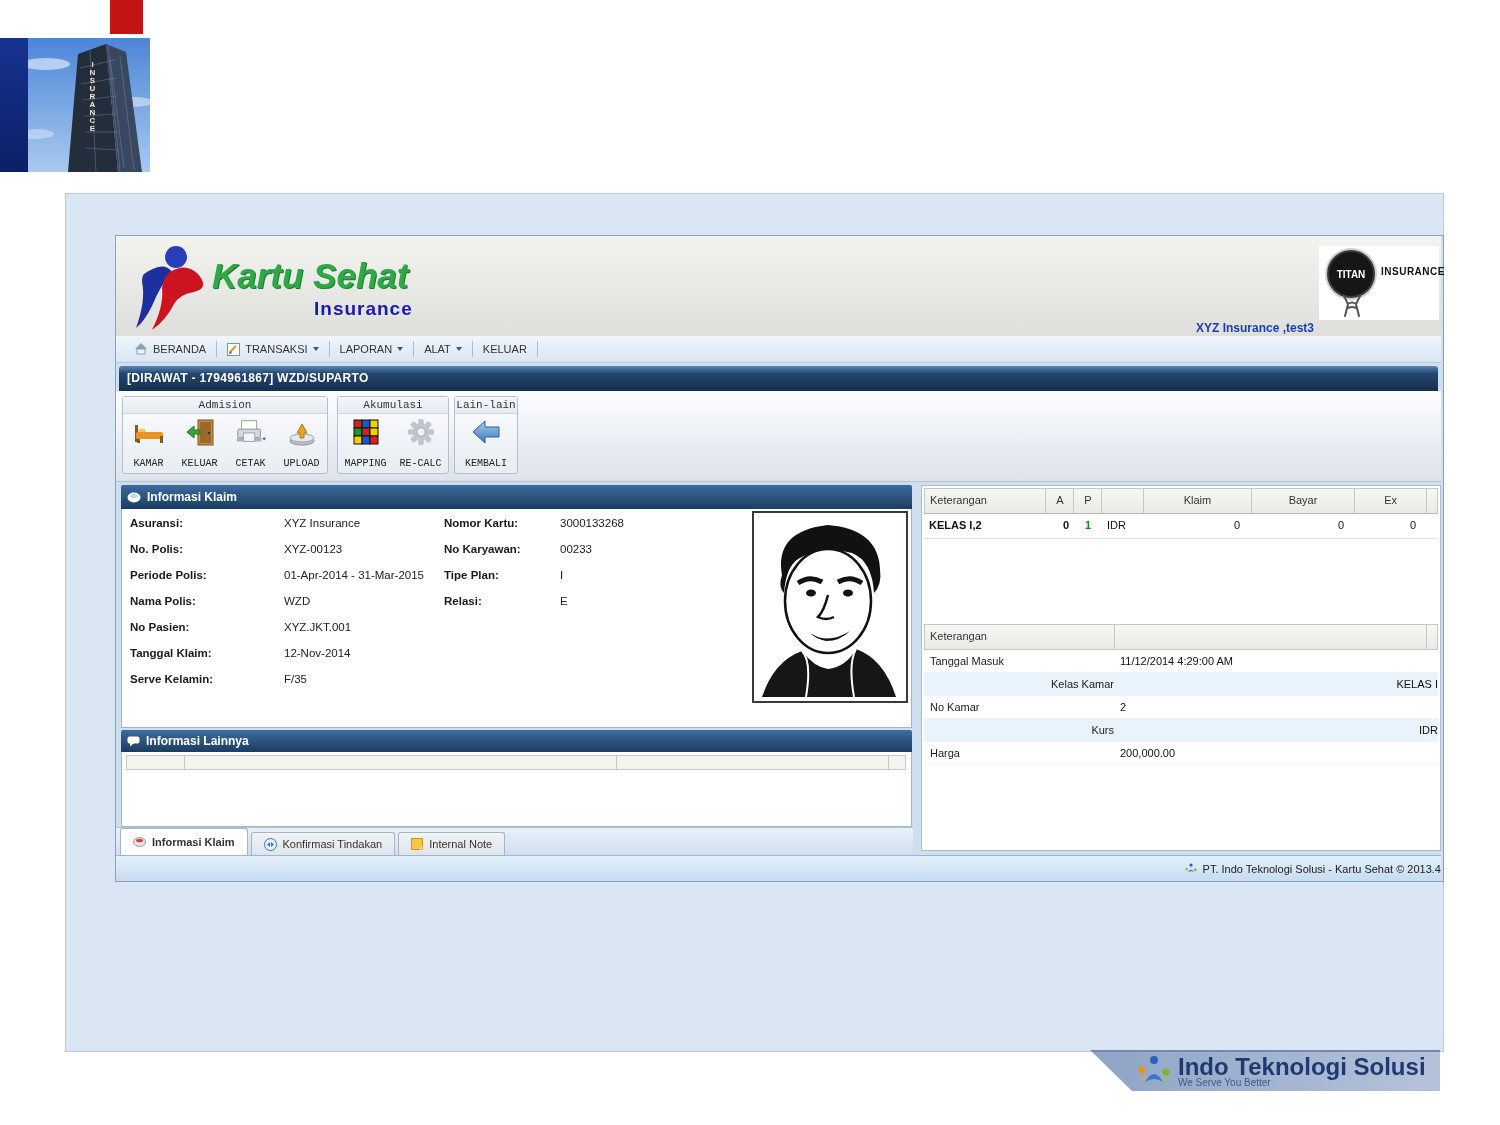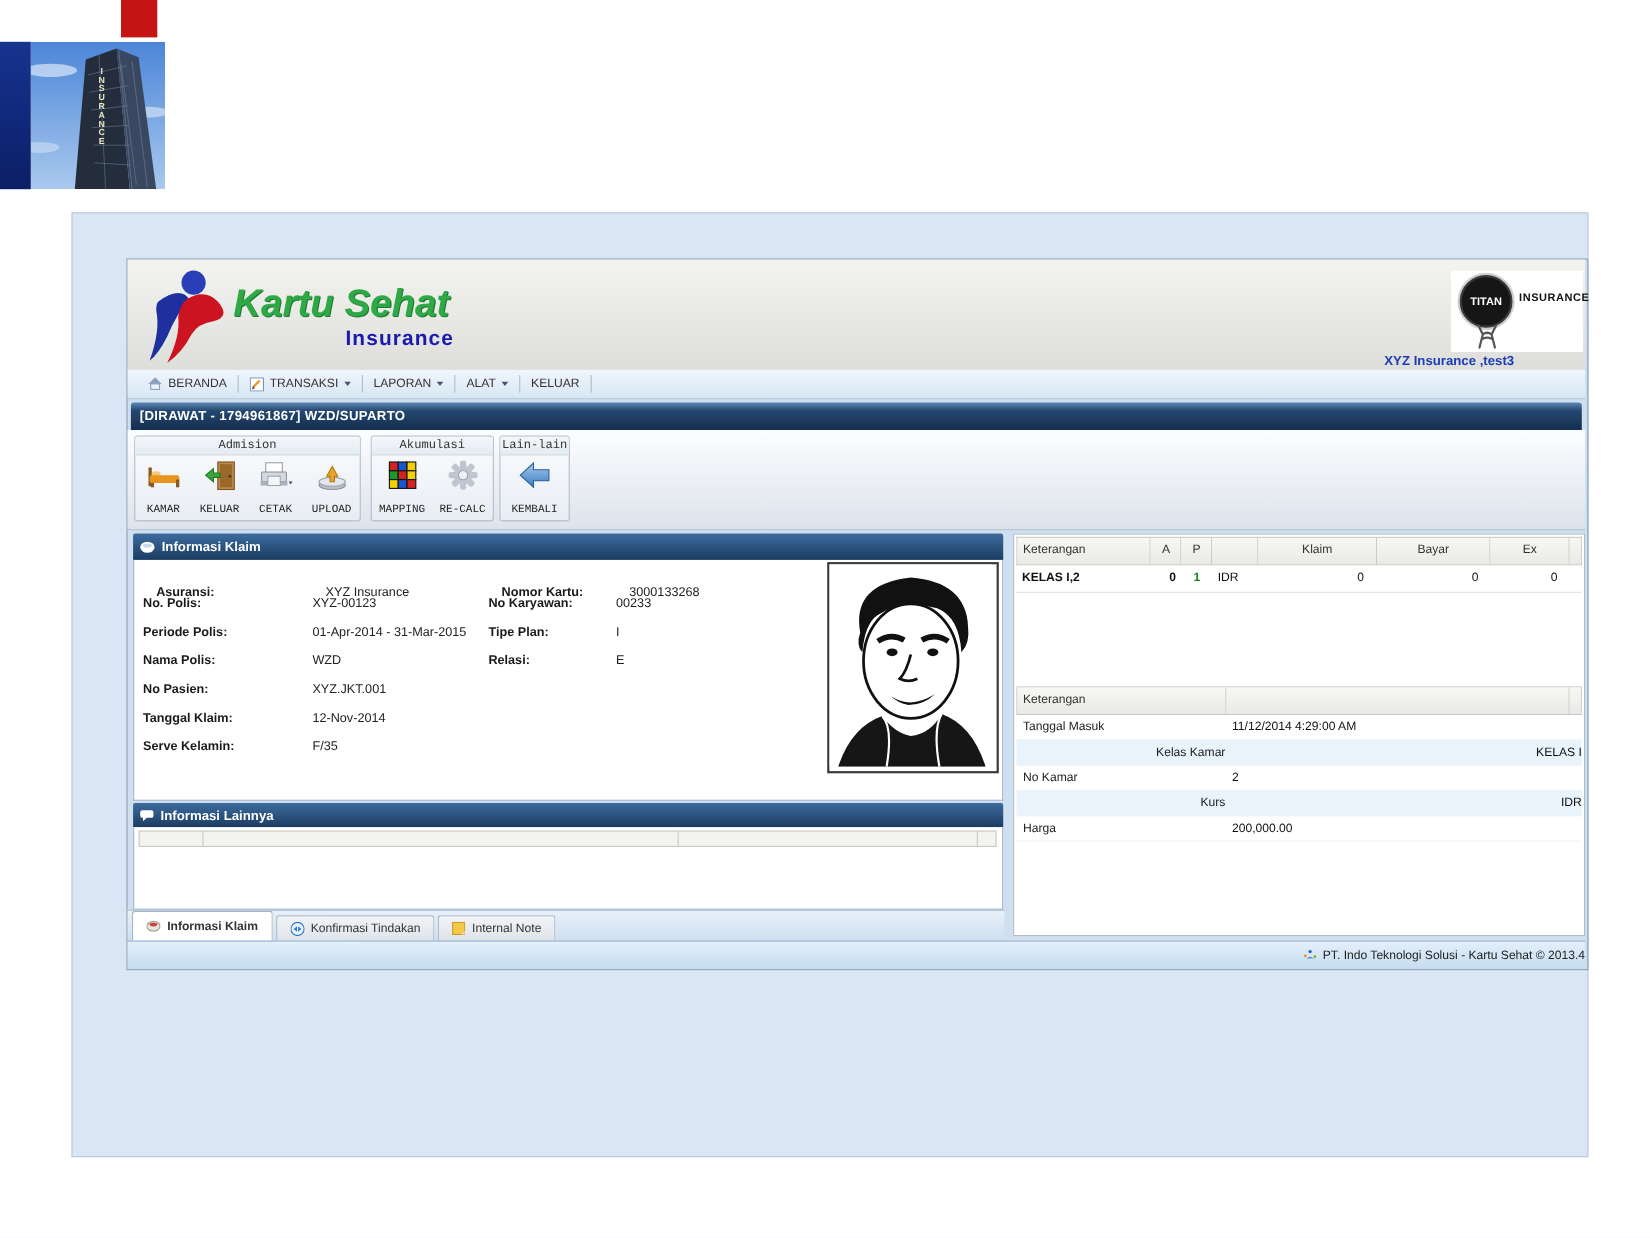--- a/index.html
+++ b/index.html
@@ -26,21 +26,21 @@
   .ks-logo{left:6px;top:6px;width:92px;height:90px;}
   .ks-title{left:96px;top:20px;font-size:35px;font-weight:bold;font-style:italic;color:#2fa846;
             text-shadow:1px 1px 0 #1d7a30;}
   .ks-sub{left:198px;top:62px;font-size:19px;font-weight:bold;color:#1a1aae;letter-spacing:1px;}
   .titan-box{left:1203px;top:10px;width:120px;height:74px;background:#ffffff;}
   .titan-circle{left:8px;top:4px;width:44px;height:44px;border-radius:50%;background:#161616;
                 border:2px solid #3a3a3a;box-shadow:0 0 0 2px #cfcfcf;color:#fff;font-size:10px;
                 font-weight:bold;display:flex;align-items:center;justify-content:center;}
   .titan-side{left:62px;top:20px;font-size:10px;font-weight:bold;color:#111;letter-spacing:0.5px;}
   .titan-atlas{left:16px;top:48px;width:34px;height:24px;}
-  .app-user{left:1080px;top:85px;width:243px;text-align:center;font-size:12px;font-weight:bold;color:#1b3db8;}
+  .app-user{left:1080px;top:85px;width:243px;text-align:left;font-size:12px;font-weight:bold;color:#1b3db8;}
 
   .menu-bar{left:0;top:100px;width:1325px;height:27px;background:linear-gradient(#f0f6fc,#d8e6f4);
             border-bottom:1px solid #b9c9d9;display:flex;align-items:center;padding-left:8px;box-sizing:border-box;}
   .menu-item{display:flex;align-items:center;gap:5px;padding:0 10px;height:100%;font-size:11px;color:#333;cursor:pointer;}
   .msep{width:1px;height:16px;background:#aebecd;}
   .caret{width:0;height:0;border-left:3px solid transparent;border-right:3px solid transparent;border-top:4px solid #44566a;}
 
   .record-bar{left:3px;top:130px;width:1319px;height:25px;border-radius:3px 3px 0 0;
               background:linear-gradient(#5b86b4 0%,#24476f 30%,#142e4e 100%);color:#fff;font-weight:bold;
               font-size:12px;line-height:25px;padding-left:8px;box-sizing:border-box;letter-spacing:0.3px;}
@@ -327,21 +327,21 @@
 
     <div class="abs panel-ik">
       <div class="phead">
         <svg width="14" height="11" viewBox="0 0 14 11">
           <ellipse cx="7" cy="5.5" rx="6.5" ry="5" fill="#fff"></ellipse>
             <ellipse cx="7" cy="4" rx="4" ry="2" fill="#c9d9ea"></ellipse>
         </svg>
         <span>Informasi Klaim</span>
       </div>
       <div class="pbody">
-        <div class="frow" style="top:24px;margin-left:12px;">
+        <div class="frow" style="top:8px;">
           <span class="flabel">Asuransi:</span>
           <span class="fvalue">XYZ Insurance</span>
           <span class="flabel2">Nomor Kartu:</span>
           <span class="fvalue2">3000133268</span>
         </div>
         <div class="frow" style="top:34px;">
           <span class="flabel">No. Polis:</span>
           <span class="fvalue">XYZ-00123</span>
           <span class="flabel2">No Karyawan:</span>
           <span class="fvalue2">00233</span>
@@ -488,14 +488,28 @@
       <svg width="14" height="14" viewBox="0 0 36 36">
         <circle cx="18" cy="8" r="4" fill="#2a63b8"></circle>
           <path d="M10,26 Q18,14 26,26 Q18,21 10,26Z" fill="#3a78c8"></path>
         <circle cx="7" cy="18" r="3.4" fill="#e8931e"></circle>
           <circle cx="29" cy="20" r="3.4" fill="#7ab82a"></circle>
       </svg>
       <span>PT. Indo Teknologi Solusi - Kartu Sehat © 2013.4</span>
     </div>
   </div>
 
+  <div class="abs foot">
+    <svg width="36" height="36" viewBox="0 0 36 36">
+      <circle cx="18" cy="6" r="4" fill="#2a63b8"></circle>
+      <path d="M9,28 Q18,12 27,28 Q18,22 9,28Z" fill="#3a78c8"></path>
+      <circle cx="6" cy="16" r="3.6" fill="#e8931e"></circle>
+        <path d="M3,26 Q8,20 12,25 Q7,24 3,26Z" fill="#e8a43a"></path>
+      <circle cx="30" cy="18" r="3.6" fill="#7ab82a"></circle>
+        <path d="M25,29 Q30,22 34,28 Q29,26 25,29Z" fill="#8ac83a"></path>
+    </svg>
+    <div>
+      <div class="foot-brand">Indo Teknologi Solusi</div>
+      <div class="foot-tag">We Serve You Better</div>
+    </div>
+  </div>
 
 </div>
 
 </body></html>

